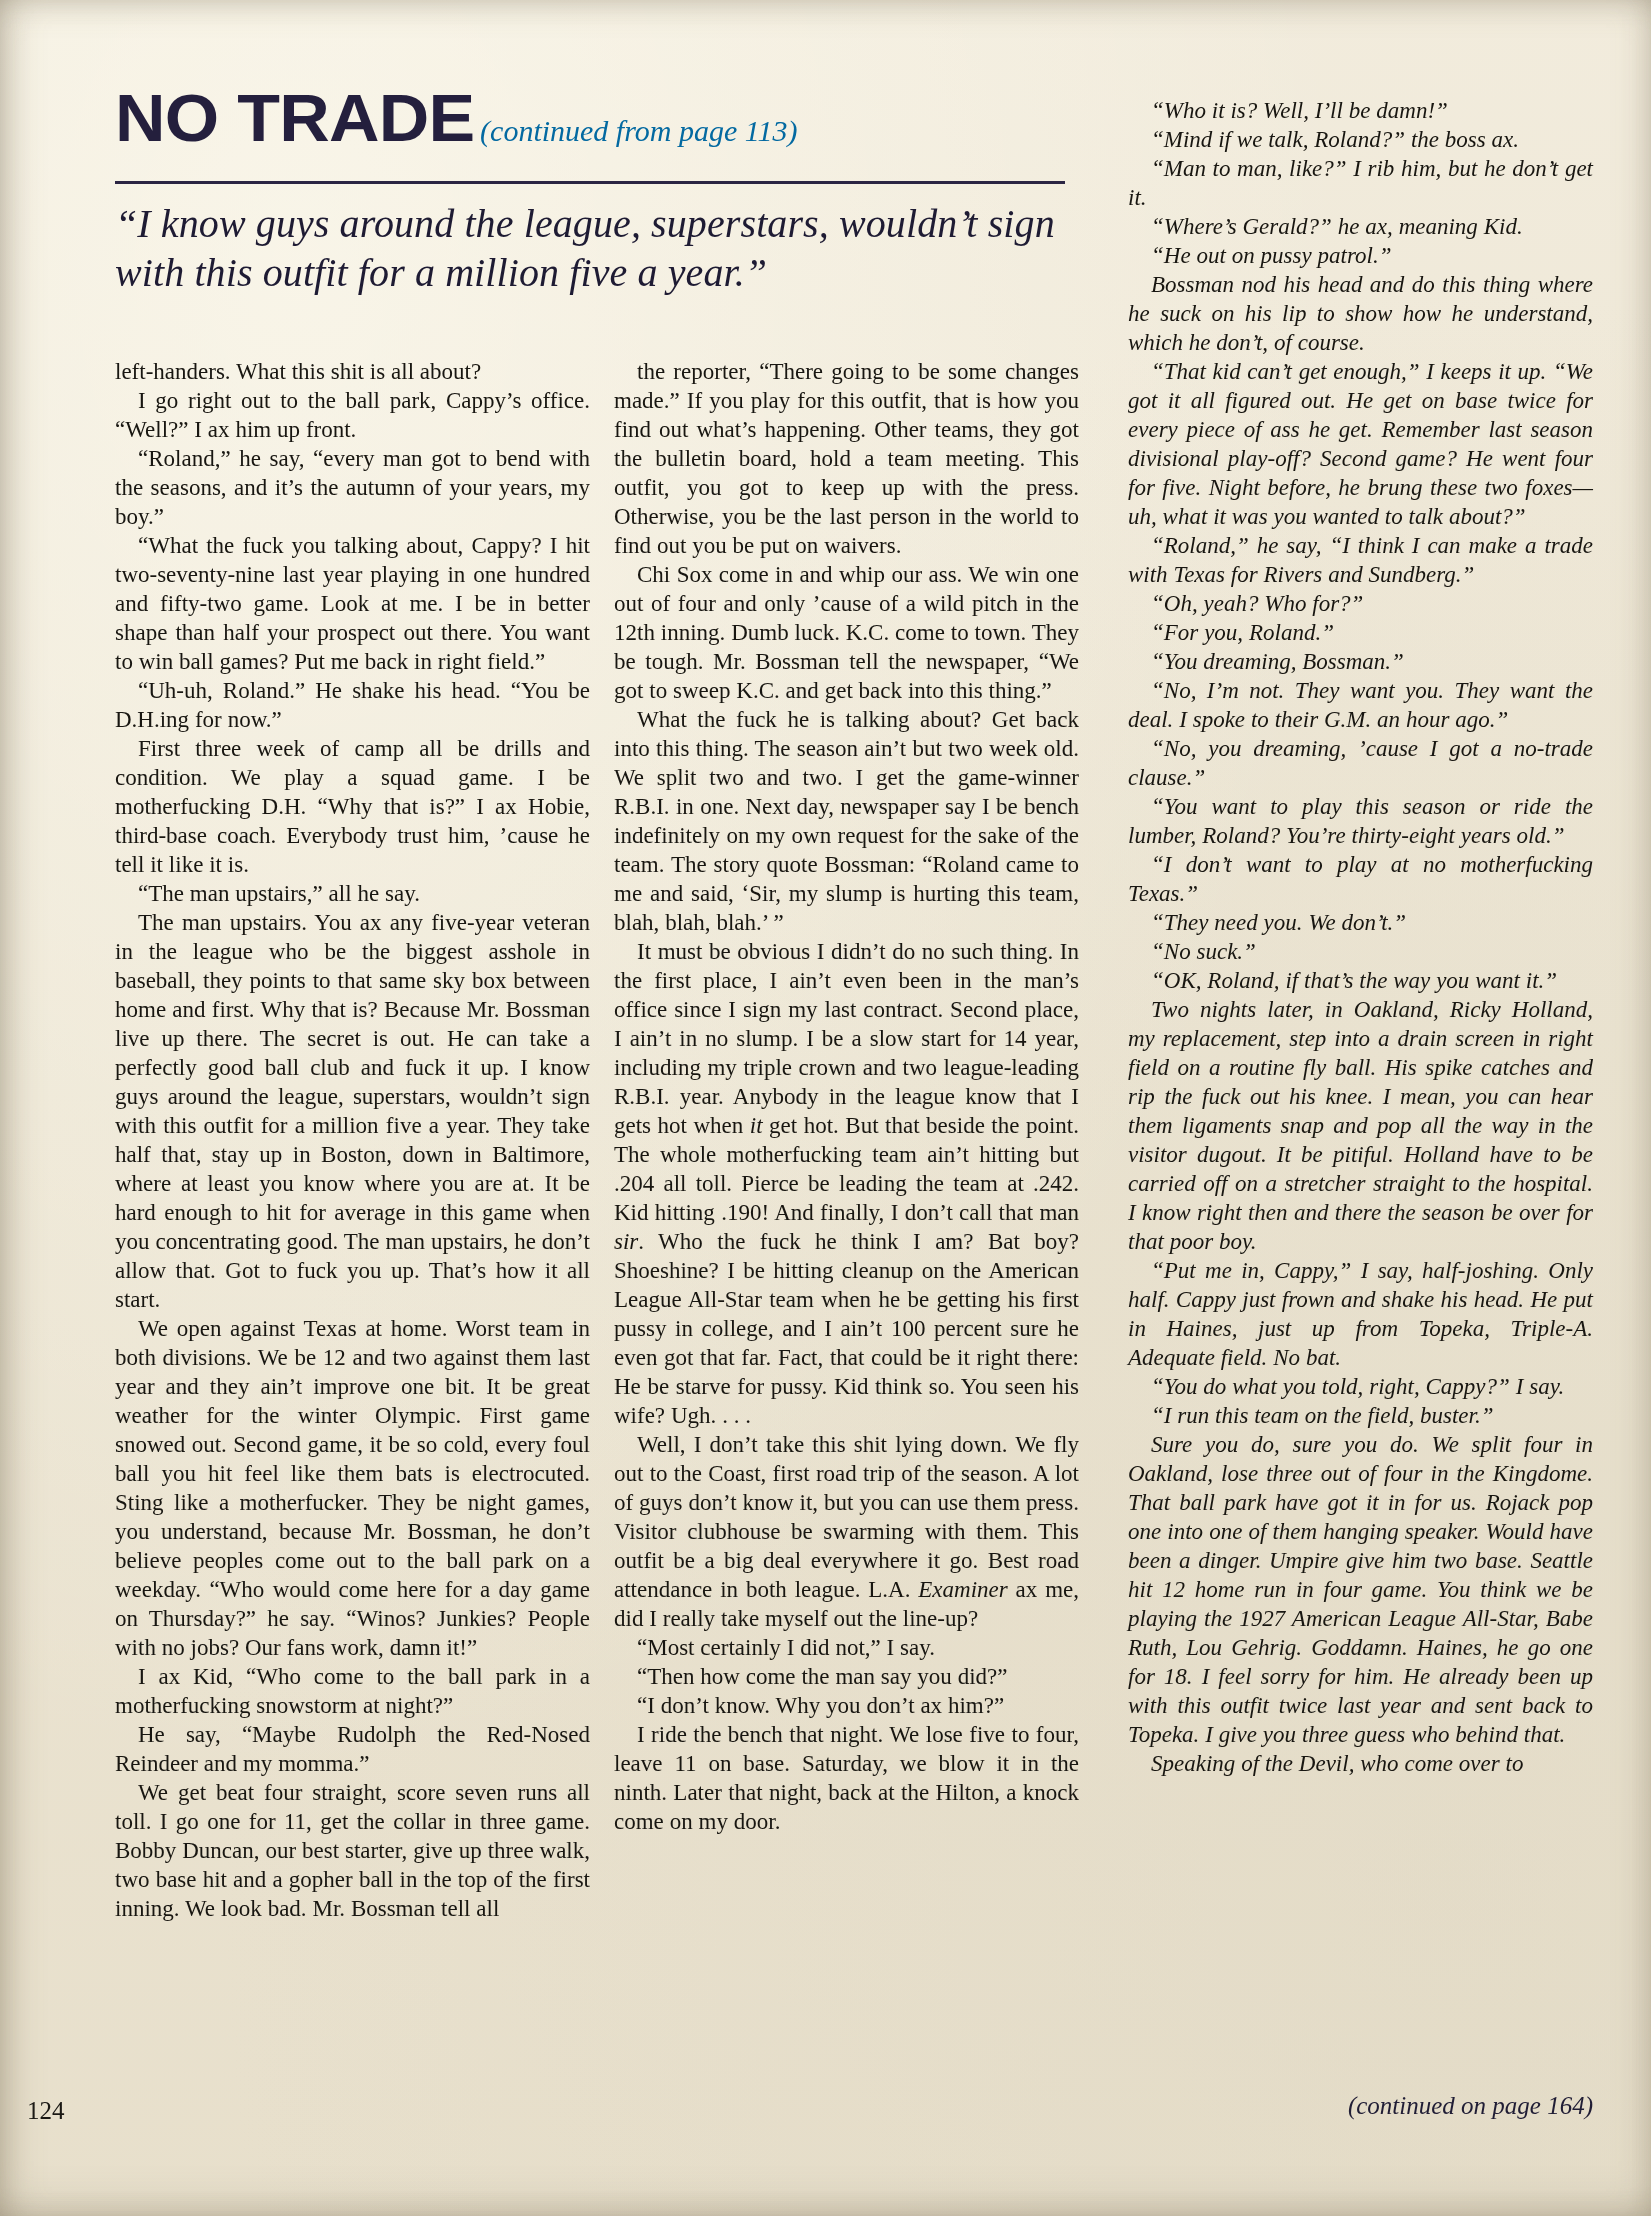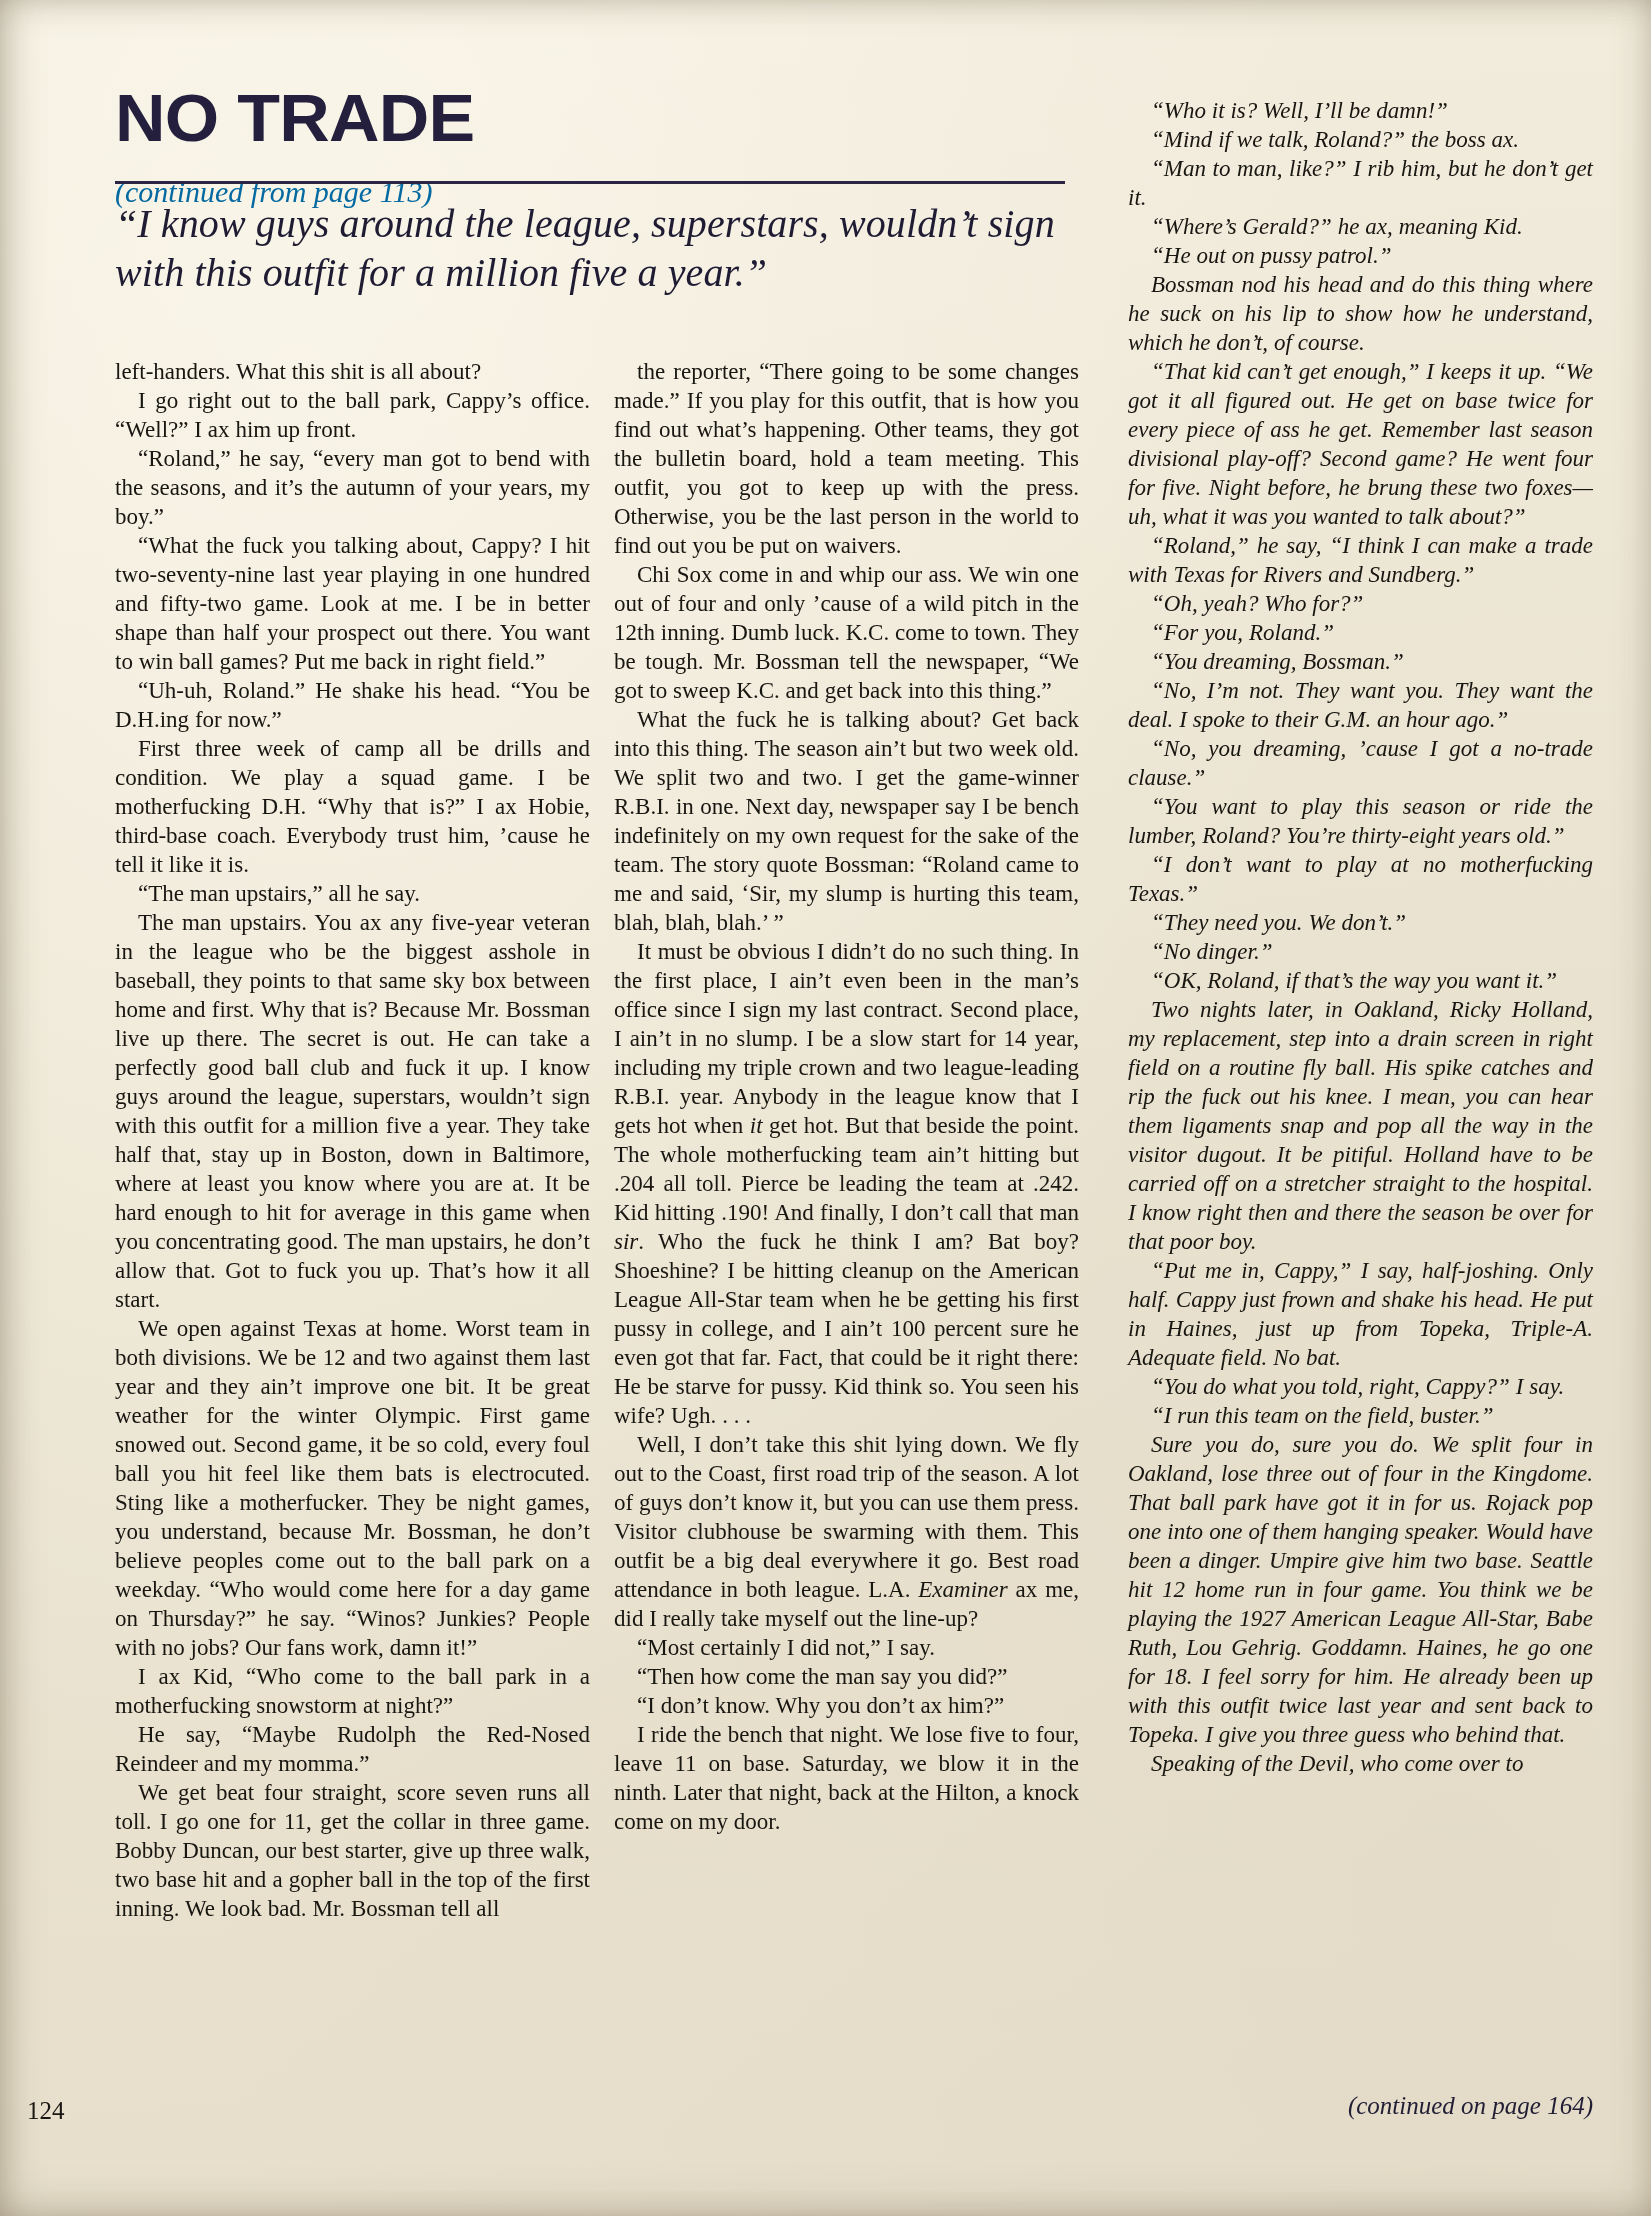--- a/index.html
+++ b/index.html
@@ -38,21 +38,20 @@
 
   
   .headline-row {
     position: absolute;
     left: 115px;
     top: 88px;
     width: 979px;
     display: flex;
     align-items: baseline;
     gap: 26px;
-    flex-direction: column;
   }
   .headline {
     font-family: "Liberation Sans", sans-serif;
     font-weight: 700;
     font-size: 66px;
     line-height: 0.92;
     letter-spacing: -0.7px;
     color: #241f3d;
     transform: scaleX(1.06);
     transform-origin: left bottom;
@@ -180,21 +179,21 @@
       <p>“That kid can’t get enough,” I keeps it up. “We got it all figured out. He get on base twice for every piece of ass he get. Remember last season divisional play-off? Second game? He went four for five. Night before, he brung these two foxes—uh, what it was you wanted to talk about?”</p>
       <p>“Roland,” he say, “I think I can make a trade with Texas for Rivers and Sundberg.”</p>
       <p>“Oh, yeah? Who for?”</p>
       <p>“For you, Roland.”</p>
       <p>“You dreaming, Bossman.”</p>
       <p>“No, I’m not. They want you. They want the deal. I spoke to their G.M. an hour ago.”</p>
       <p>“No, you dreaming, ’cause I got a no-trade clause.”</p>
       <p>“You want to play this season or ride the lumber, Roland? You’re thirty-eight years old.”</p>
       <p>“I don’t want to play at no motherfucking Texas.”</p>
       <p>“They need you. We don’t.”</p>
-      <p>“No dinger.”</p>
+      <p>“No suck.”</p>
       <p>“OK, Roland, if that’s the way you want it.”</p>
       <p>Two nights later, in Oakland, Ricky Holland, my replacement, step into a drain screen in right field on a routine fly ball. His spike catches and rip the fuck out his knee. I mean, you can hear them ligaments snap and pop all the way in the visitor dugout. It be pitiful. Holland have to be carried off on a stretcher straight to the hospital. I know right then and there the season be over for that poor boy.</p>
       <p>“Put me in, Cappy,” I say, half-joshing. Only half. Cappy just frown and shake his head. He put in Haines, just up from Topeka, Triple-A. Adequate field. No bat.</p>
       <p>“You do what you told, right, Cappy?” I say.</p>
       <p>“I run this team on the field, buster.”</p>
       <p>Sure you do, sure you do. We split four in Oakland, lose three out of four in the Kingdome. That ball park have got it in for us. Rojack pop one into one of them hanging speaker. Would have been a dinger. Umpire give him two base. Seattle hit 12 home run in four game. You think we be playing the 1927 American League All-Star, Babe Ruth, Lou Gehrig. Goddamn. Haines, he go one for 18. I feel sorry for him. He already been up with this outfit twice last year and sent back to Topeka. I give you three guess who behind that.</p>
       <p>Speaking of the Devil, who come over to</p>
     </div>
 
   <div class="folio">124</div>

